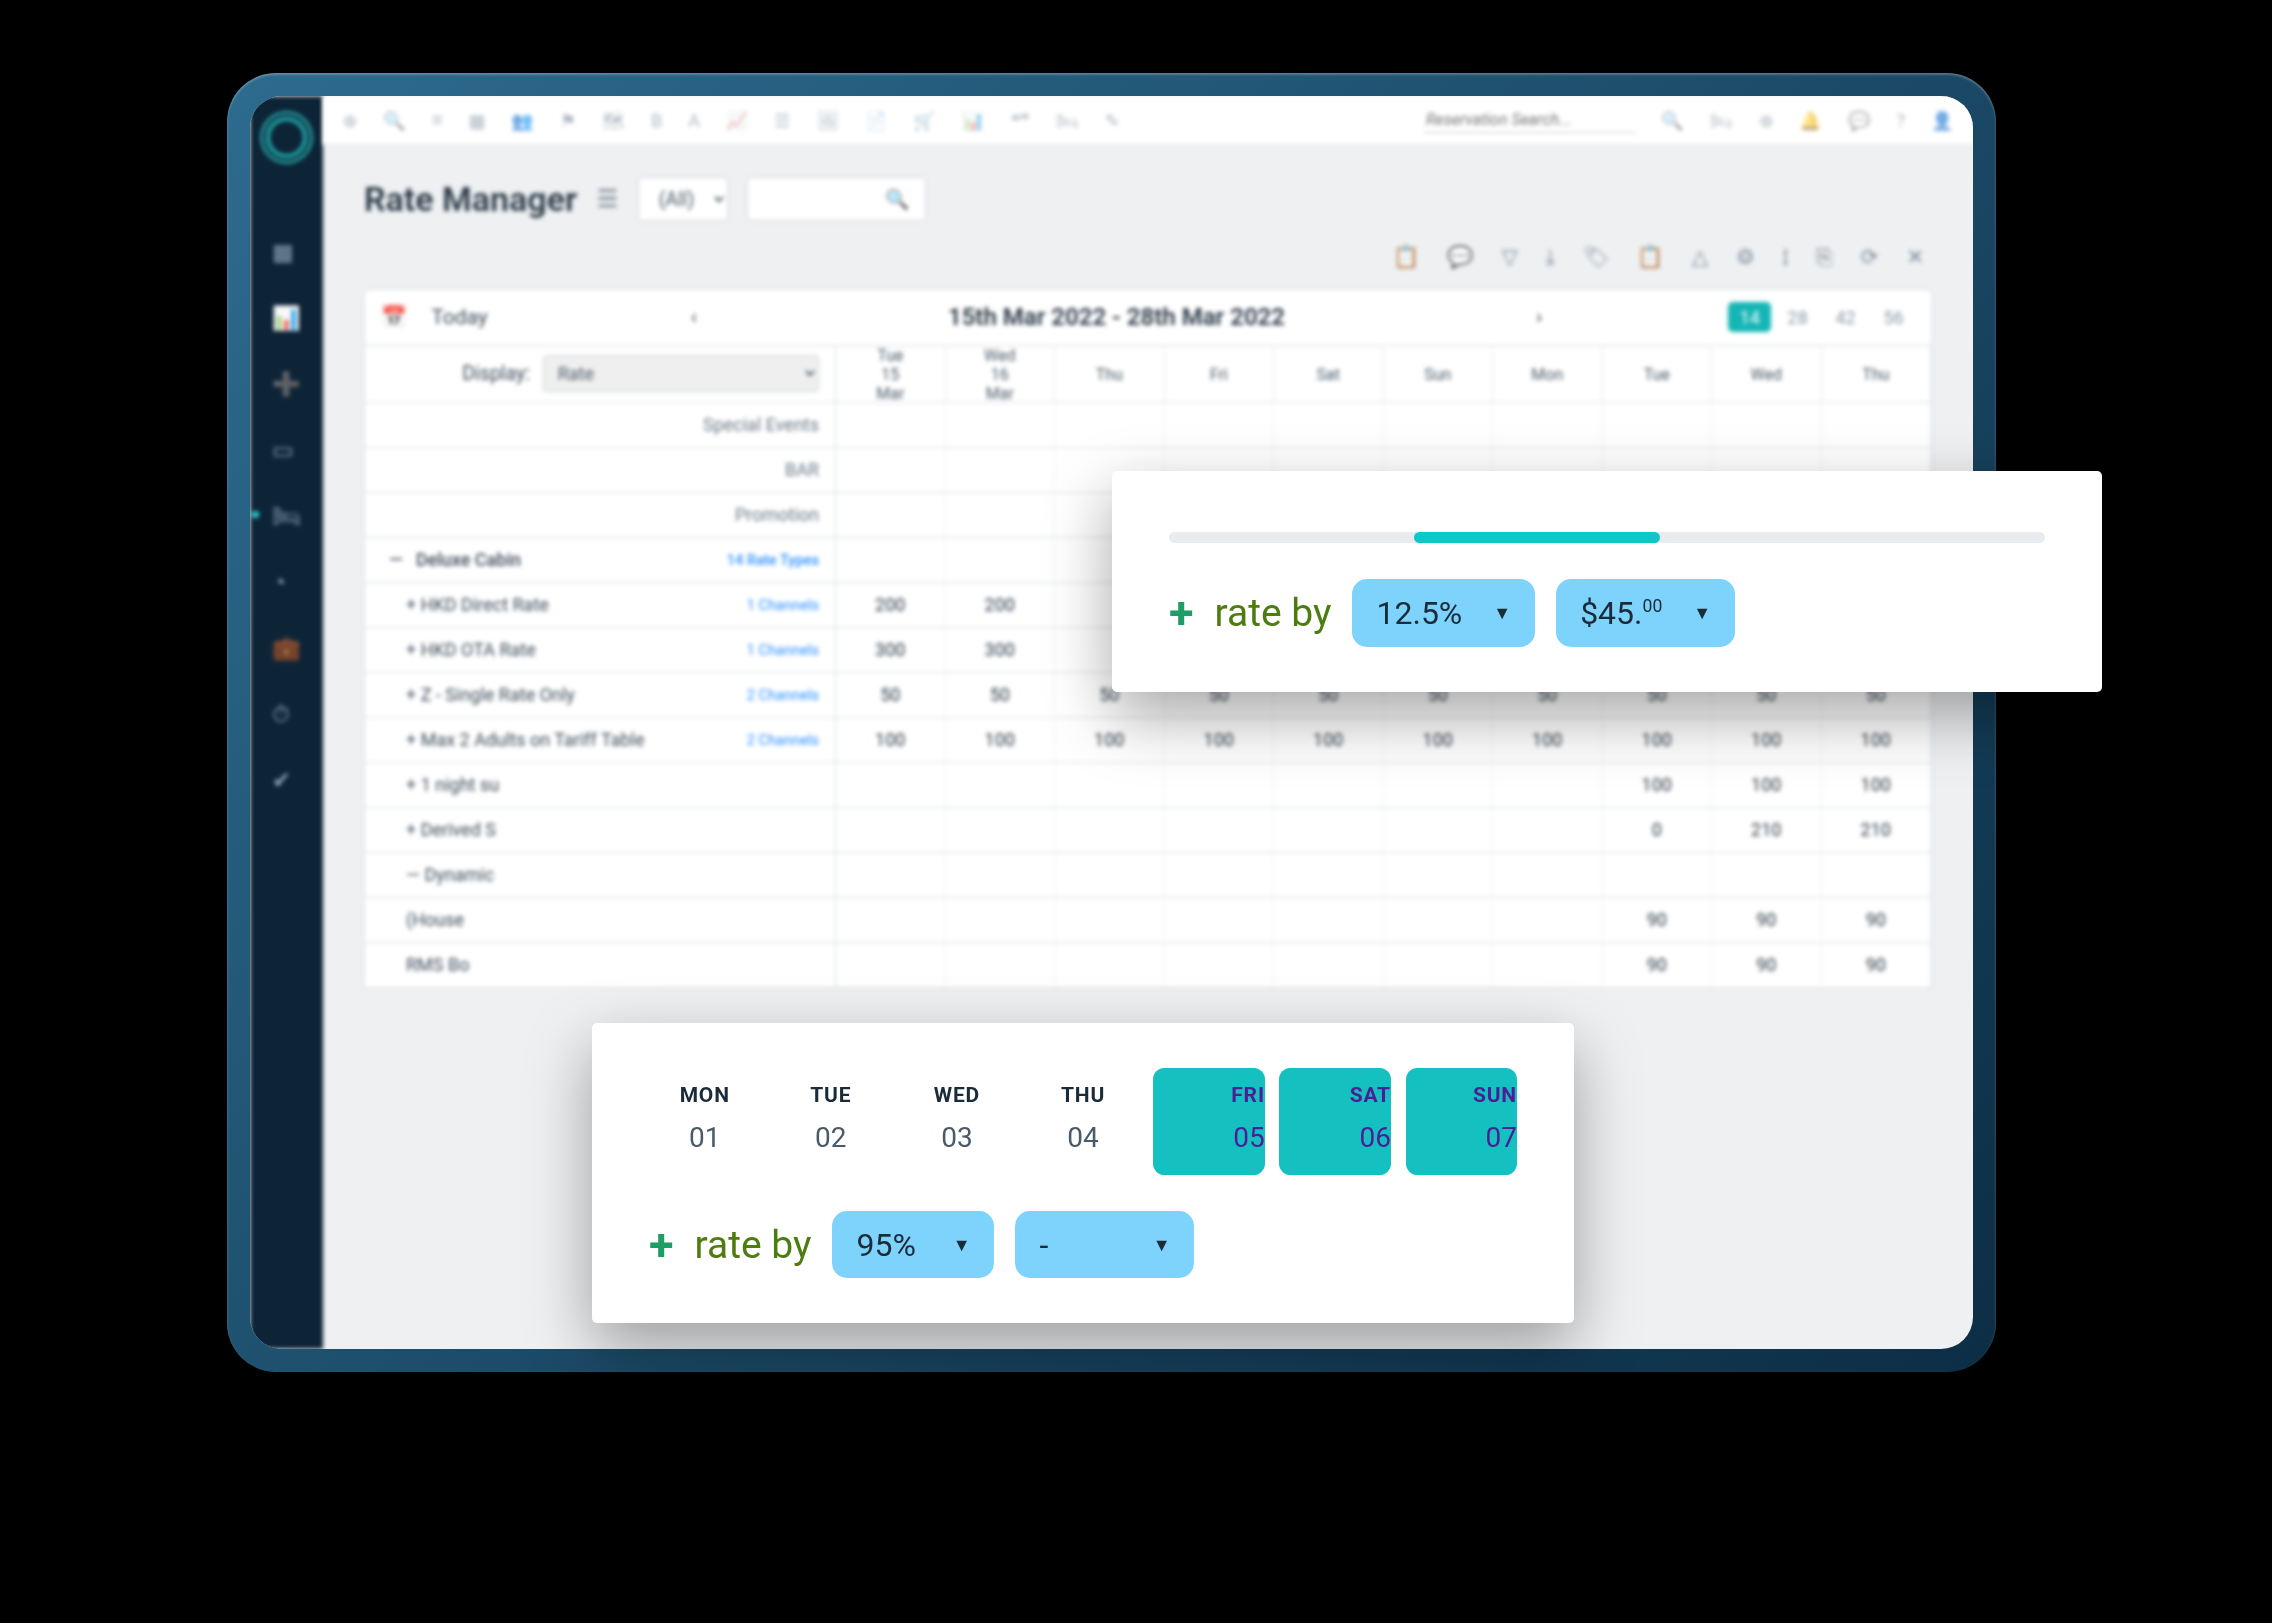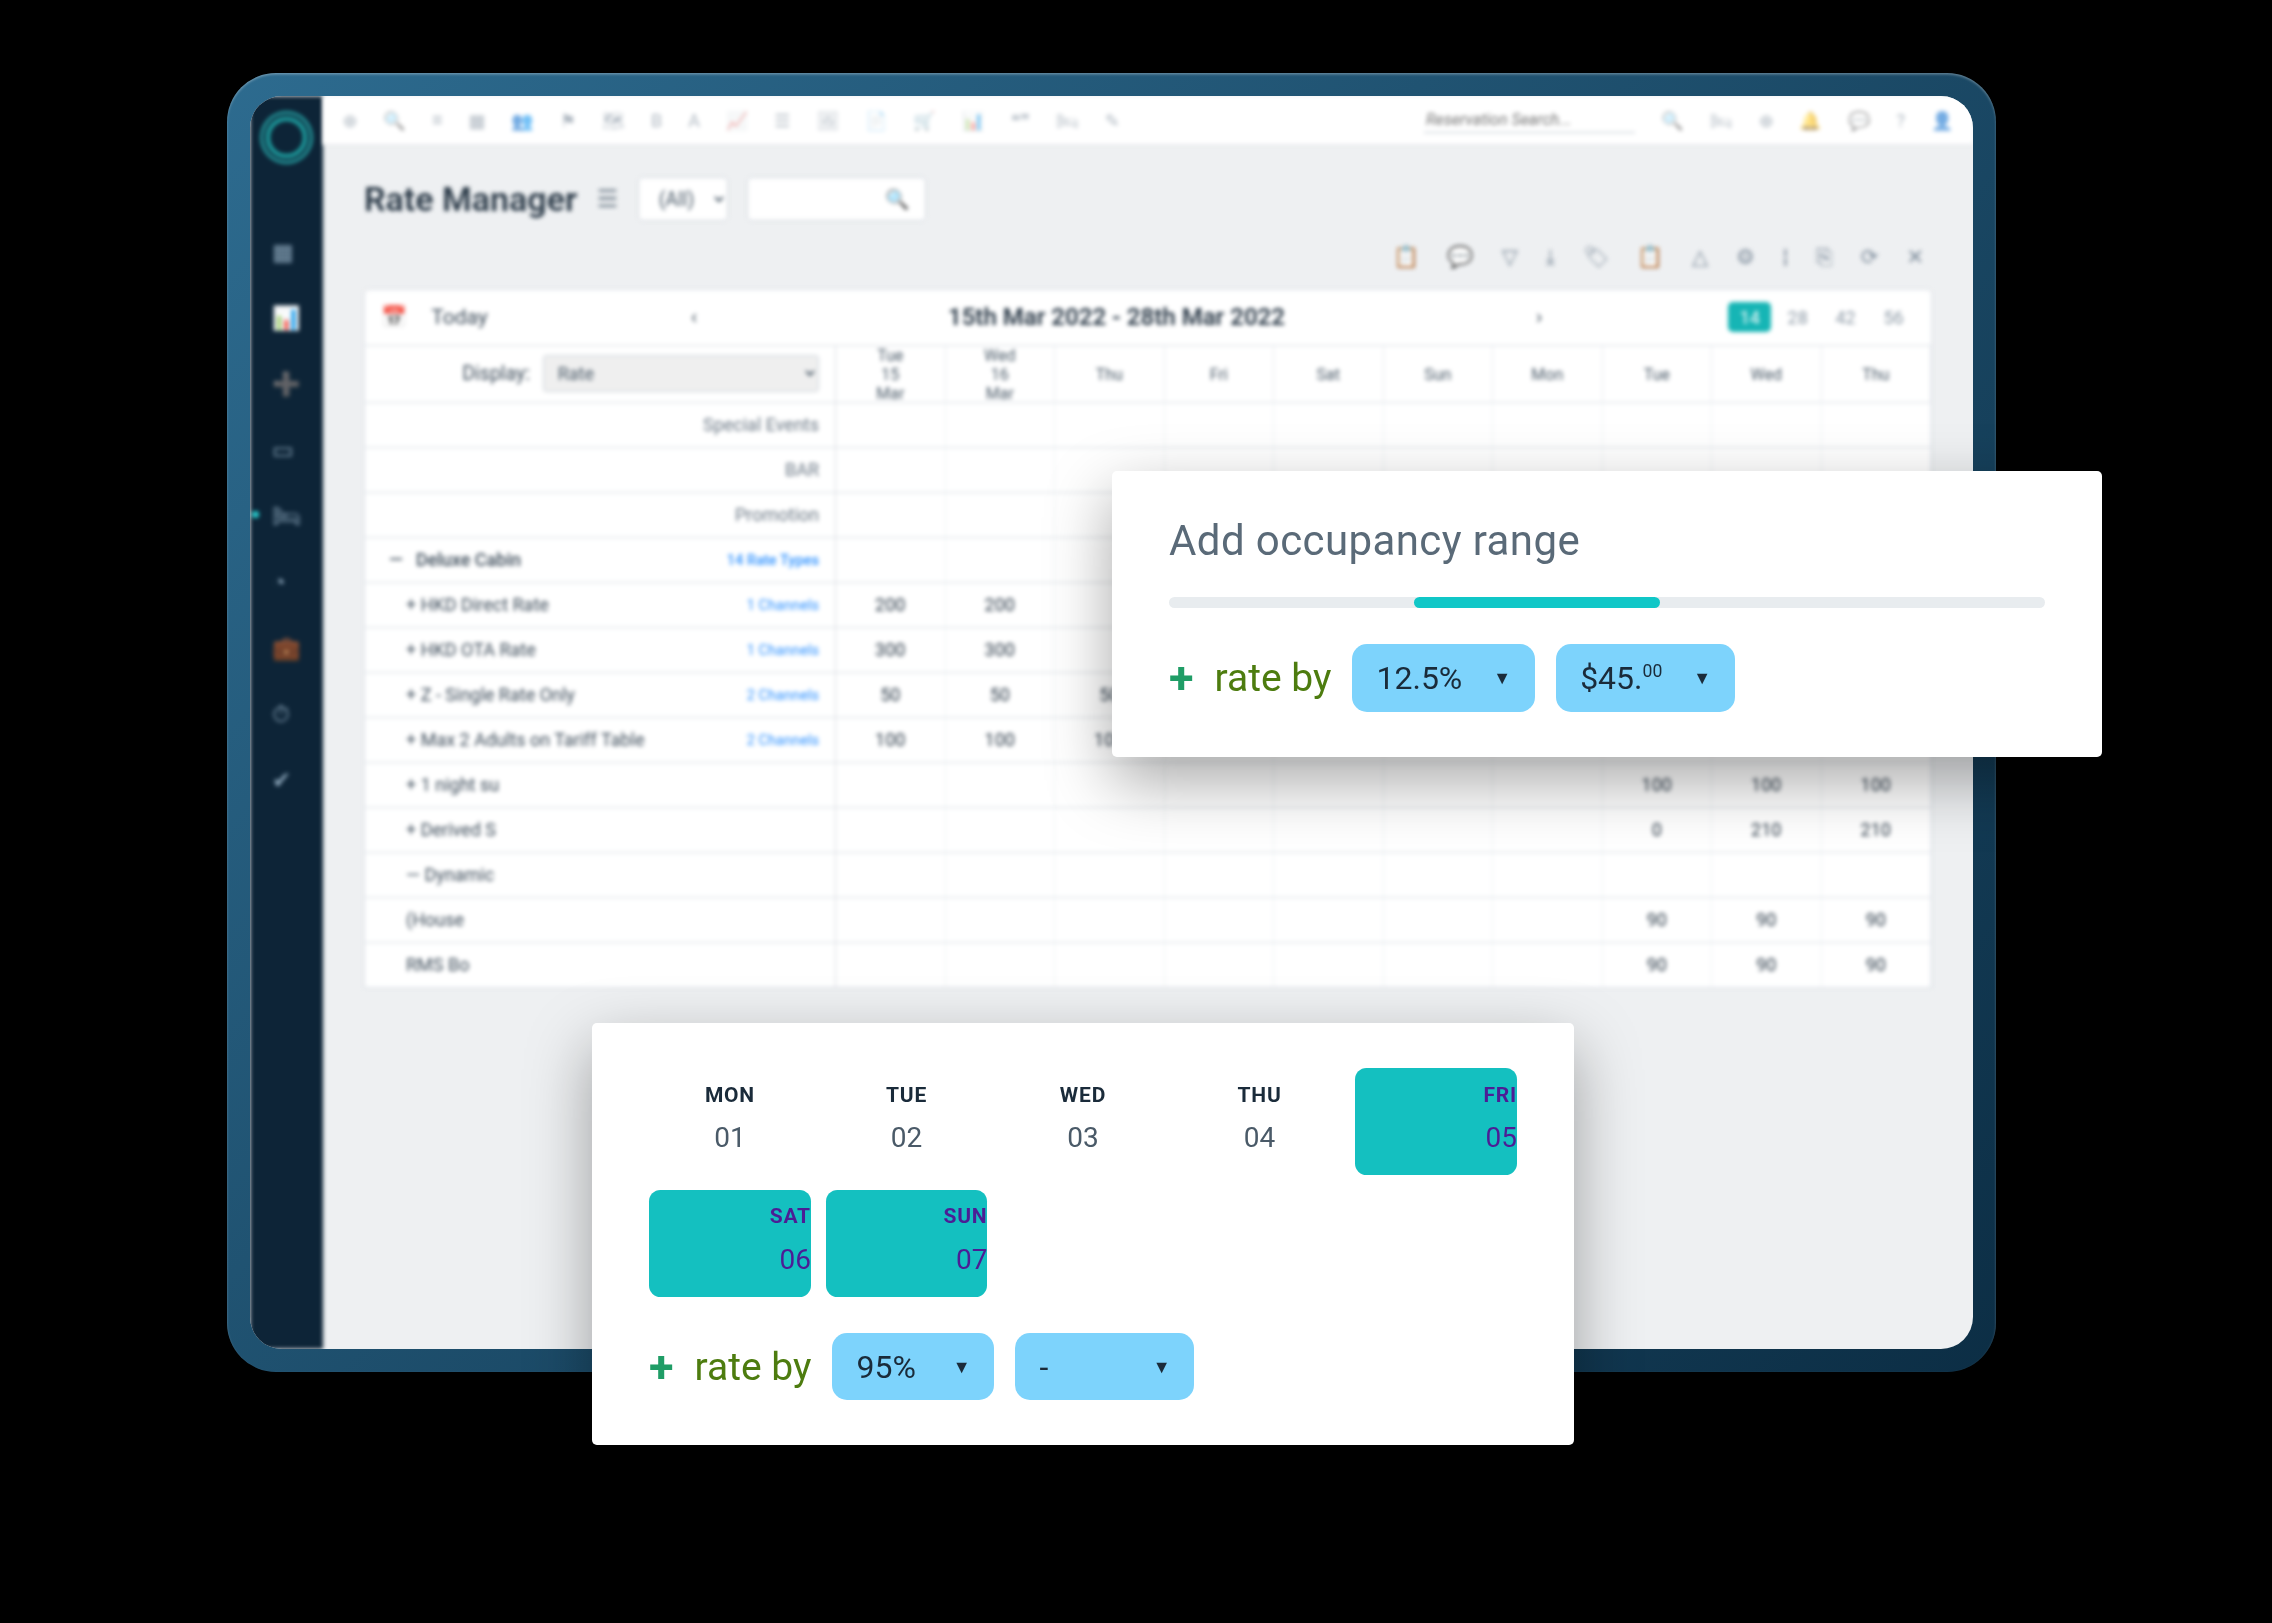--- a/index.html
+++ b/index.html
@@ -113,21 +113,21 @@
   .slider-labels span:first-child { margin-left: 27%; }
   .slider-labels span:last-child { margin-right: 36%; }
 
   .rate-row { display: flex; align-items: center; gap: 21px; margin-top: 36px; }
   .plus { color: #1f9d66; font-size: 45px; font-weight: 700; }
   .rate-label { color: #4d7c0f; font-size: 39px; }
   .drop { background: #7dd3fc; border-radius: 15px; padding: 14.6px 24px; display: flex; align-items: center; gap: 31px; font-size: 32px; color: #1a2b3a; min-width: 162px; justify-content: space-between; }
   .drop .caret { color: #1a2b3a; font-size: 18px; }
   .price sup { font-size: .55em; vertical-align: super; }
 
-  .days-grid { display: grid; grid-template-columns: repeat(5, 1fr); gap: 14.6px; }
+  .days-grid { display: grid; grid-template-columns: repeat(7, 1fr); gap: 14.6px; }
   .day-box { text-align: center; border-radius: 11.4px; padding: 14.6px 0 21px; }
   .day-box .dw { font-size: 21px; font-weight: 700; color: #1a2b3a; letter-spacing: 0.8px; }
   .day-box .dn { font-size: 28px; color: #4a5a68; margin-top: 14.6px; }
   .day-box.sel { background: #14c0c0; }
   .day-box.sel .dw, .day-box.sel .dn { color: #4c1d95; text-align: right; }
 </style>
 </head>
 <body>
 
 <div class="tablet">
@@ -506,21 +506,20 @@
                 <div>90</div>
               </div>
             </div>
           </div>
       </div>
     </div>
   </div>
 </div>
 
 <div class="card card-occ">
-  <h2>Add occupancy range</h2>
   <div class="slider-track">
     <div class="slider-fill" id="slider-fill" style="left: 28%; width: 28%;"></div>
   </div>
   <div class="rate-row">
     <span class="plus">+</span>
     <span class="rate-label">rate by</span>
     <div class="drop">
       <span>12.5%</span>
         <span class="caret">▼</span>
     </div>

